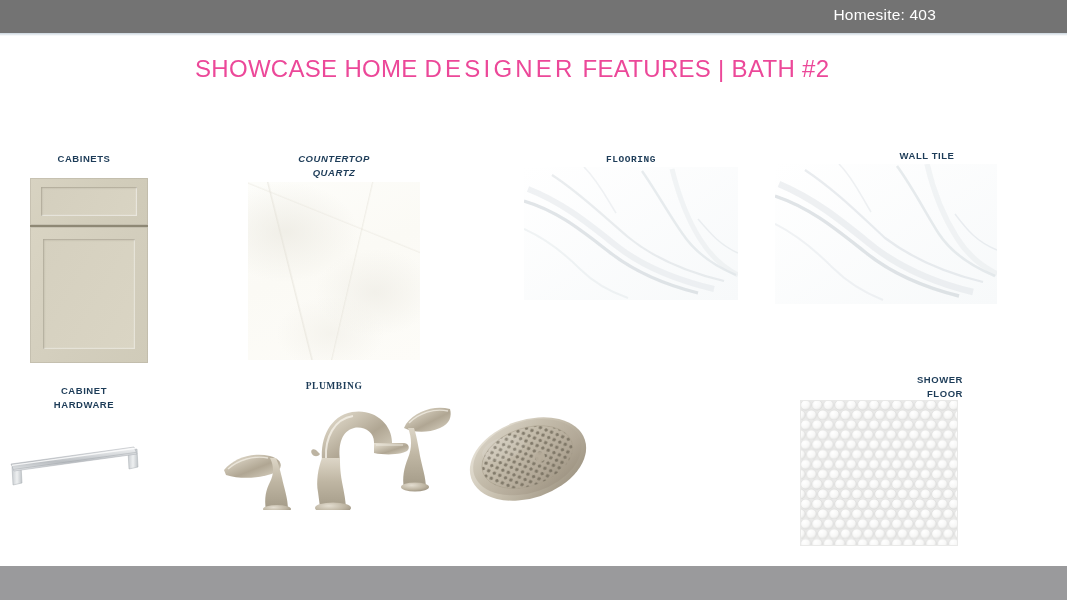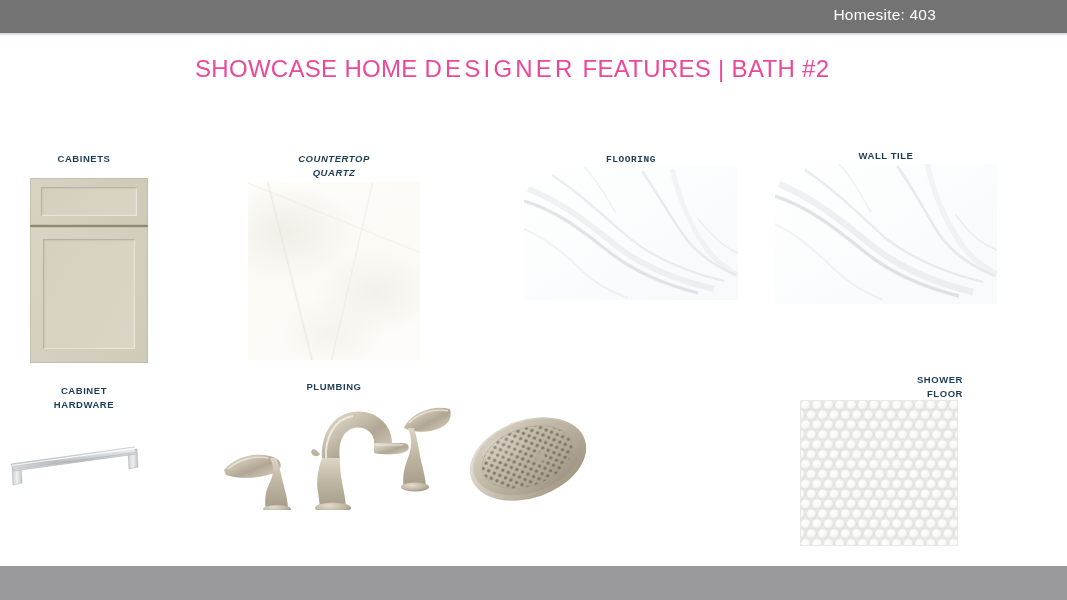--- a/index.html
+++ b/index.html
@@ -126,24 +126,24 @@
   <div class="header-title">Homesite:  403</div>
 </div>
 <div class="header-shadow"></div>
 
 <div class="slide-title"><span>SHOWCASE HOME </span><span class="spaced">DESIGNER</span><span> FEATURES | BATH #2</span></div>
 
 <div class="label" style="left:20px;  top:152px; width:128px;">CABINETS</div>
 <div class="label" style="left:248px; top:152px; width:172px;font-style:italic;">COUNTERTOP
 QUARTZ</div>
 <div class="label" style="left:524px; top:153px; width:214px;font-family:Liberation Mono, monospace;">FLOORING</div>
-<div class="label" style="left:775px; top:149px; width:222px;">WALL TILE</div>
+<div class="label" style="left:816px; top:149px; width:222px;">WALL TILE</div>
 <div class="label" style="left:20px;  top:384px; width:128px;">CABINET
 HARDWARE</div>
-<div class="label" style="left:248px; top:380px; width:172px;">PLUMBING</div>
+<div class="label" style="left:248px; top:380px; width:172px;font-family:Liberation Serif, serif;">PLUMBING</div>
 <div class="label" style="left:795px; top:373px; width:168px;text-align:right;">SHOWER
 FLOOR</div>
 
 <div class="cabinet">
   <div class="cab-drawer">
     <div class="cab-drawer-inner"></div>
   </div>
   <div class="cab-gap"></div>
   <div class="cab-door">
     <div class="cab-door-inner"></div>

